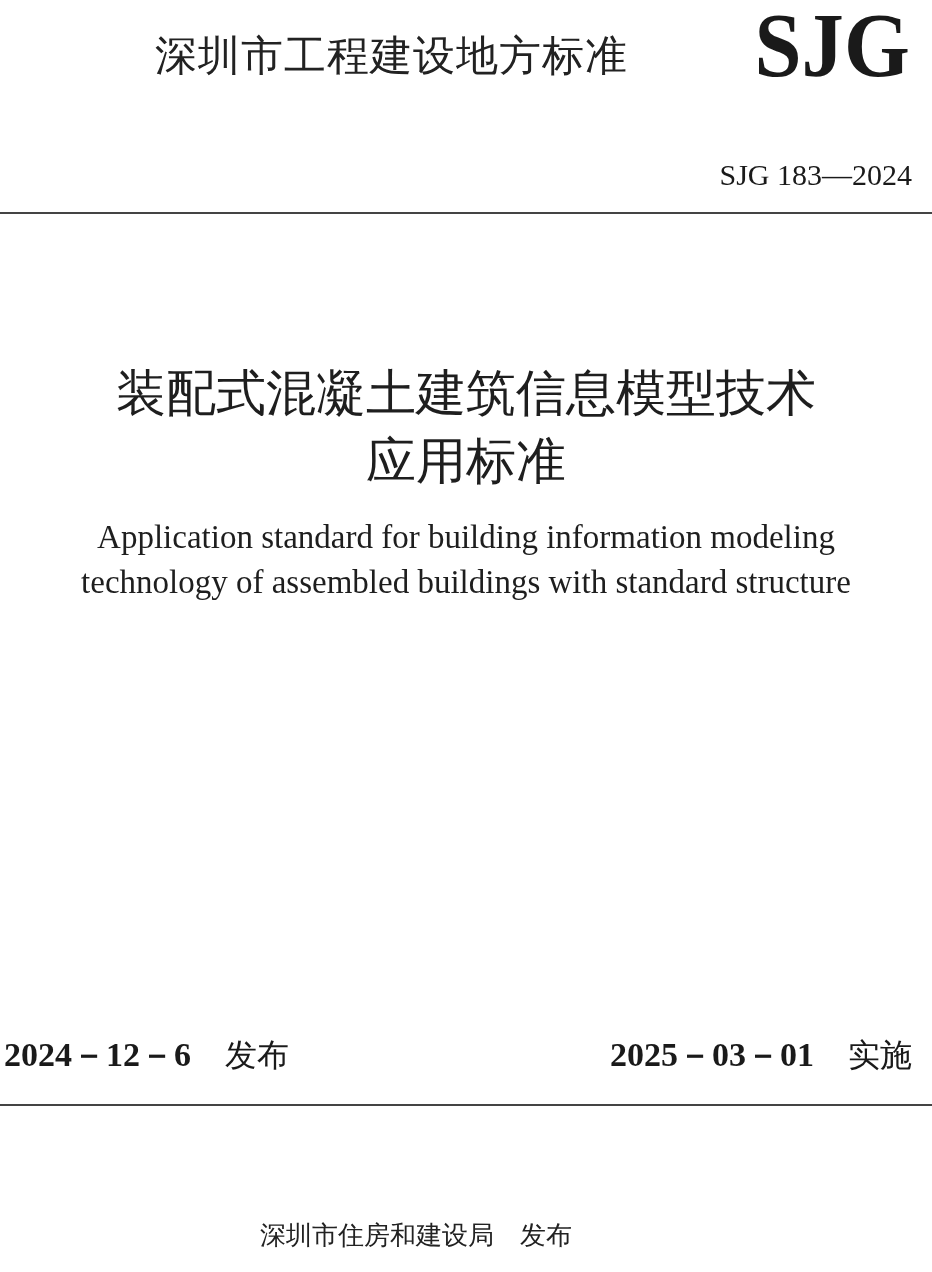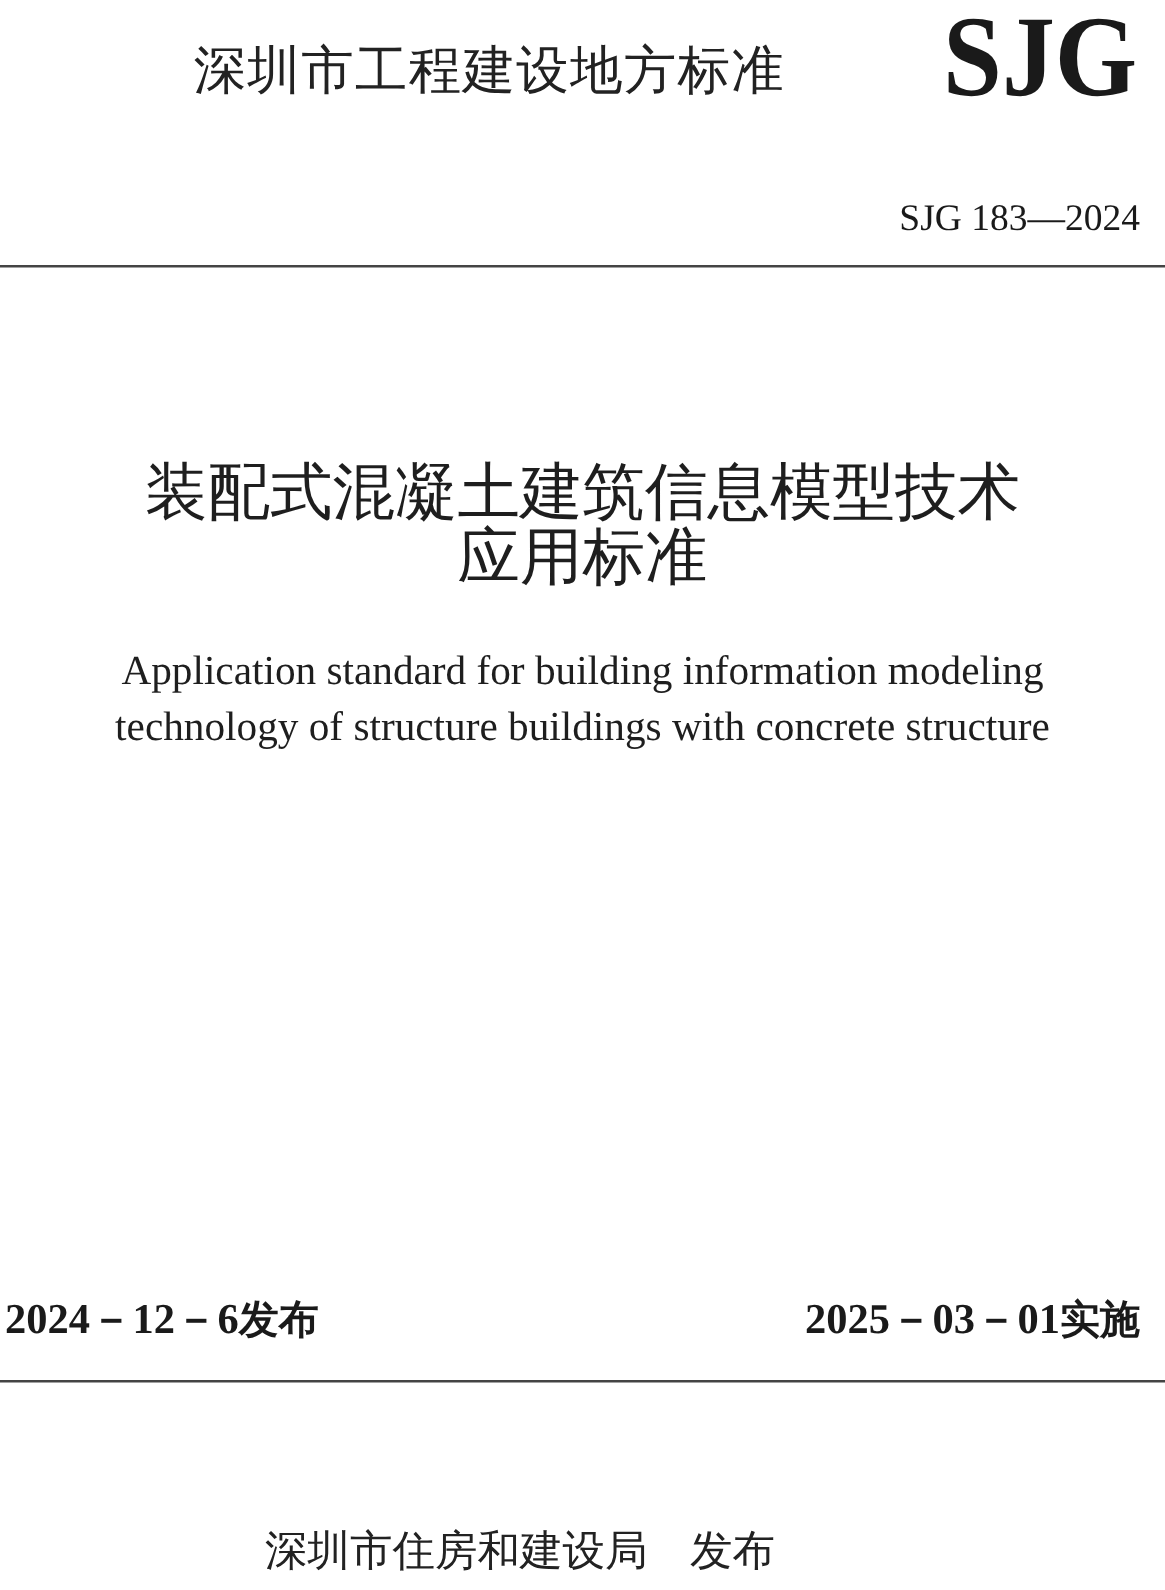--- a/index.html
+++ b/index.html
@@ -5,35 +5,35 @@
     html, body { margin:0; padding:0; background:#ffffff; }
     body { width:932px; height:1272px; position:relative; overflow:hidden; color:#1e1e1e; }
     .abs { position:absolute; }
     .series { left:0; top:28px; width:628px; text-align:right; font-family:"DejaVu Sans", sans-serif; font-size:42px; letter-spacing:1px; color:#222; }
     .logo { right:22px; top:-8px; font-family:"Liberation Serif", serif; font-weight:bold; font-size:92px; letter-spacing:0px; color:#1a1a1a; transform:scaleX(0.92); transform-origin:right top; }
     .code { right:20px; top:158px; font-family:"Liberation Serif", serif; font-weight:normal; font-size:30px; color:#1a1a1a; }
     .rule { left:0; width:932px; height:2px; background:#444; }
     .title { left:0; width:932px; text-align:center; font-family:"DejaVu Serif", serif; font-size:50px; color:#1e1e1e; line-height:66px; }
     .en { left:0; width:932px; text-align:center; font-family:Liberation Serif, serif; font-size:33px; line-height:45px; color:#1e1e1e; }
     .date { top:1032px; font-family:"Liberation Serif", serif; font-weight:bold; font-size:34px; color:#1a1a1a; }
-    .date .lbl { font-family:"DejaVu Sans", sans-serif; font-weight:bold; font-size:32px; }
-    .pub { left:0; width:832px; top:1218px; text-align:center; font-family:"DejaVu Sans", sans-serif; font-size:34px; color:#222; }
+    .date .lbl { font-family:"DejaVu Sans", sans-serif; font-weight:normal; font-size:32px; margin-left:34px; }
+    .pub { left:0; width:832px; top:1218px; text-align:center; font-family:"DejaVu Sans", sans-serif; font-size:26px; color:#222; }
   </style>
 </head>
 <body>
 
 <div class="abs series">深圳市工程建设地方标准</div>
 <div class="abs logo">SJG</div>
 <div class="abs code">SJG 183—2024</div>
 <div class="abs rule" style="top:212px"></div>
 
 <div class="abs title" style="top:360px">装配式混凝土建筑信息模型技术</div>
-<div class="abs title" style="top:412px">应用标准</div>
+<div class="abs title" style="top:428px">应用标准</div>
 <div class="abs en" style="top:515px">Application standard for building information modeling</div>
-<div class="abs en" style="top:560px">technology of structure buildings with concrete structure</div>
+<div class="abs en" style="top:560px">technology of assembled buildings with standard structure</div>
 
 <div class="abs date" style="left:4px">
   <span>2024－12－6</span><span class="lbl">发布</span>
 </div>
 <div class="abs date" style="right:20px">
   <span>2025－03－01</span><span class="lbl">实施</span>
 </div>
 <div class="abs rule" style="top:1104px"></div>
 
 <div class="abs pub">深圳市住房和建设局　发布</div>

